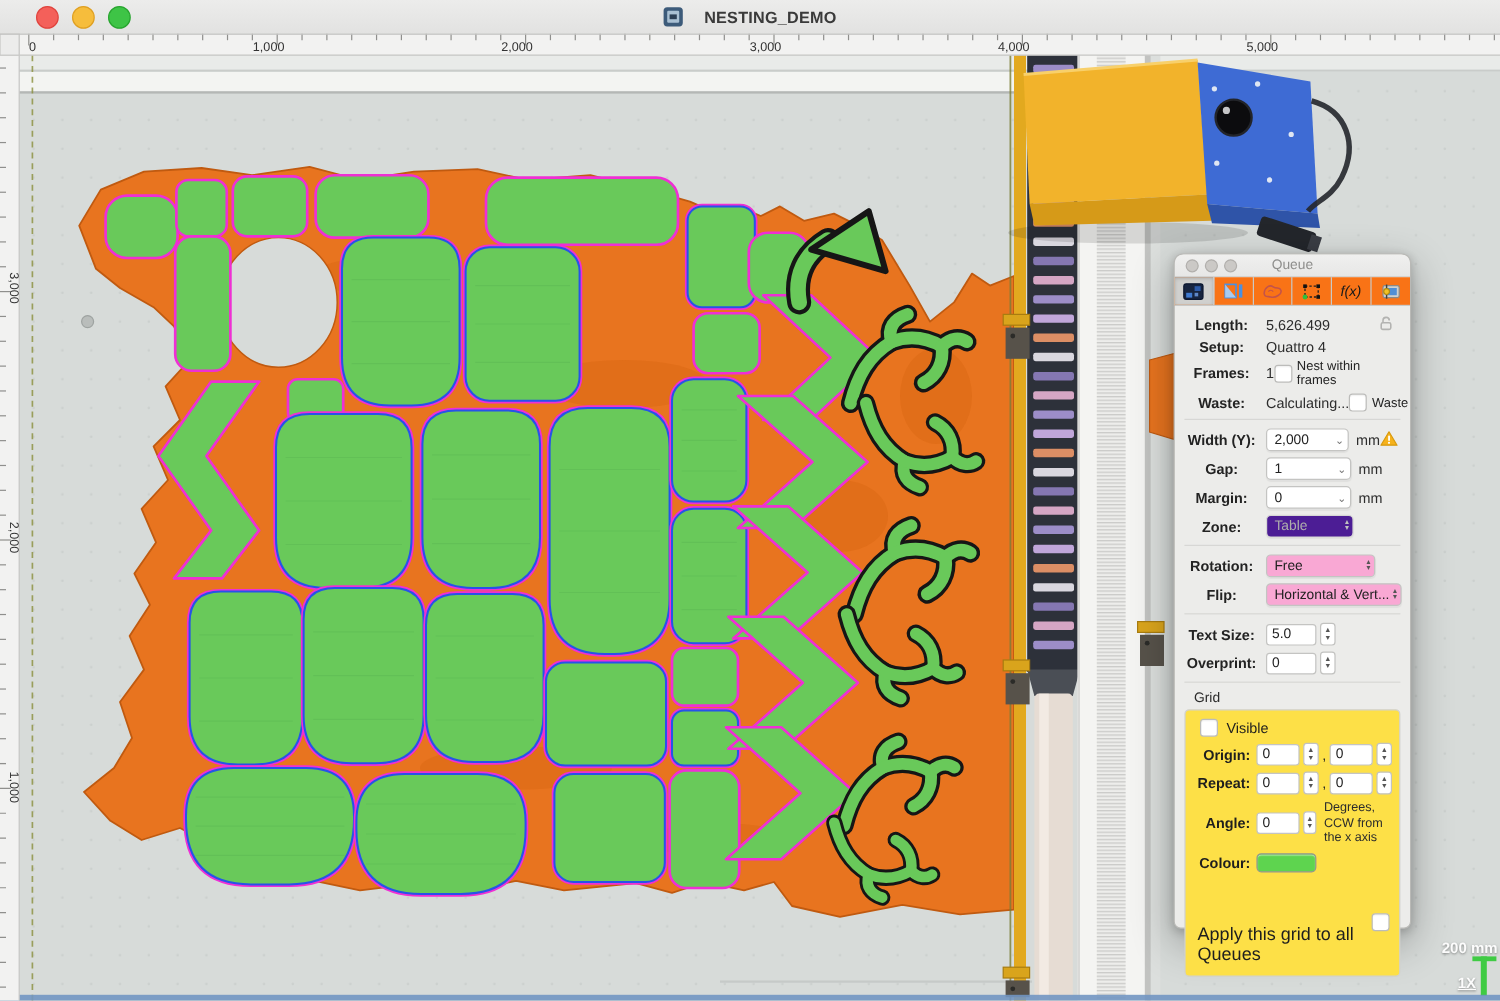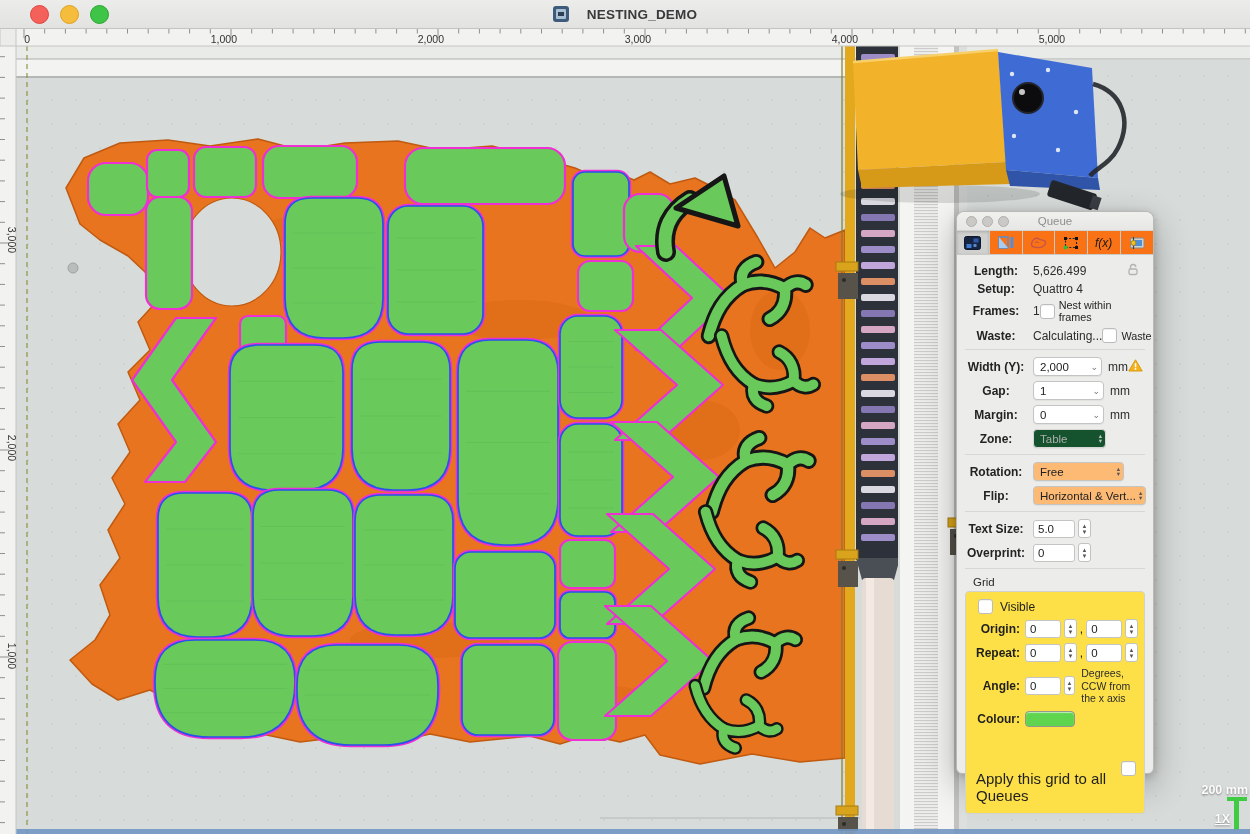--- a/index.html
+++ b/index.html
@@ -19,21 +19,21 @@
   .doc-icon{width:16px;height:16px;border-radius:3px;background:#3d5b7a;position:relative;}
   .doc-icon:before{content:"";position:absolute;left:3px;top:3px;width:10px;height:10px;
     background:#a9c0d3;border-radius:1px;}
   .doc-icon:after{content:"";position:absolute;left:5px;top:6px;width:6px;height:4px;background:#2c3f55;}
   .wtitle{font-size:13.5px;font-weight:700;color:#3a3a3a;letter-spacing:.2px;}
 
   
   #scene{position:absolute;left:0;top:0;z-index:1;}
 
   
-  .panel{position:absolute;left:956px;top:211px;width:196px;height:561px;z-index:20;
+  .panel{position:absolute;left:978px;top:211px;width:196px;height:561px;z-index:20;
     background:#ececea;border:1px solid #b9b9b6;border-radius:8px 8px 6px 6px;
     box-shadow:0 12px 34px rgba(0,0,0,.3),0 2px 8px rgba(0,0,0,.18);
     font-size:12px;color:#1e1e1e;}
   .p-titlebar{height:18px;border-bottom:1px solid #d3d3d1;display:flex;align-items:center;position:relative;
     background:linear-gradient(#f0f0ef,#e7e7e6);border-radius:8px 8px 0 0;}
   .p-dots{position:absolute;left:9px;display:flex;gap:5px;}
   .p-dot{width:9px;height:9px;border-radius:50%;background:#cbc9c6;border:1px solid #b1afac;}
   .p-title{flex:1;text-align:center;color:#8e8e8c;font-size:11.5px;}
   .p-toolbar{height:23px;display:flex;border-bottom:1px solid #c9c9c7;background:#f97316;}
   .tbtn{flex:1;display:flex;align-items:center;justify-content:center;border-right:1px solid #c9c9c7;}
@@ -45,26 +45,26 @@
   .lbl{width:62px;text-align:center;font-weight:700;margin-right:6px;flex:none;color:#232323;}
   .val{color:#2d2d2d;}
   .sep{height:1px;background:#d7d7d5;margin:6px 0 7px 0;}
   .cb{width:13px;height:13px;background:#ffffff;border:1px solid #bcbcba;border-radius:3px;
       box-shadow:inset 0 1px 1px rgba(0,0,0,.06);flex:none;}
   .smalltext{font-size:10.8px;color:#242424;}
   .combo{height:17px;background:#fff;border:1px solid #c4c4c2;border-radius:4px;display:flex;
       align-items:center;padding:0 3px 0 6px;box-shadow:0 1px 1px rgba(0,0,0,.05);}
   .combo .cval{flex:1;font-size:11.5px;color:#222;}
   .combo .chev{color:#777;font-size:9px;margin-left:4px;}
-  .popup{height:17px;background:#fdba74;border:1px solid #c4c4c2;border-radius:4px;display:flex;
+  .popup{height:17px;background:#f9a8d4;border:1px solid #c4c4c2;border-radius:4px;display:flex;
       align-items:center;padding:0 3px 0 6px;box-shadow:0 1px 1px rgba(0,0,0,.05);}
   .popup .cval{flex:1;font-size:11.5px;color:#222;white-space:nowrap;overflow:hidden;}
   .arrows{display:flex;flex-direction:column;line-height:4px;margin-left:3px;}
   .arrows span{font-size:6.5px;color:#555;height:5px;}
-  .popup.disabled{background:#14532d;border-color:#d7d7d5;}
+  .popup.disabled{background:#4c1d95;border-color:#d7d7d5;}
   .popup.disabled .cval{color:#aeaeac;}
   .popup.disabled .arrows span{color:#c2c2c0;}
   .tfield{height:16px;background:#fff;border:1px solid #c4c4c2;border-radius:3px;
       padding:0 4px;font-size:11.5px;display:flex;align-items:center;color:#222;}
   .stepper{width:11px;height:17px;background:#fff;border:1px solid #c2c2c0;border-radius:3px;
       display:flex;flex-direction:column;align-items:center;justify-content:center;margin-left:3px;}
   .stepper span{font-size:6px;line-height:6px;color:#555;}
   .unit{margin-left:6px;color:#2d2d2d;}
   .groupbox{border:1px solid #d1d1cf;border-radius:4px;background:#fde047;padding:7px 6px 6px 6px;}
   .g-label{font-size:11.5px;color:#2a2a2a;margin:2px 0 3px 8px;}

